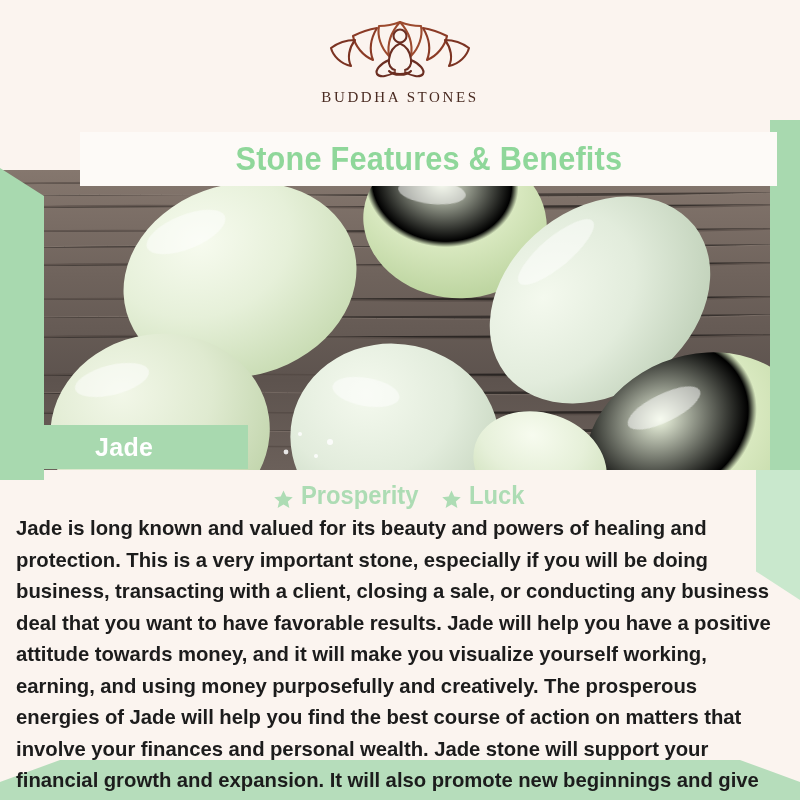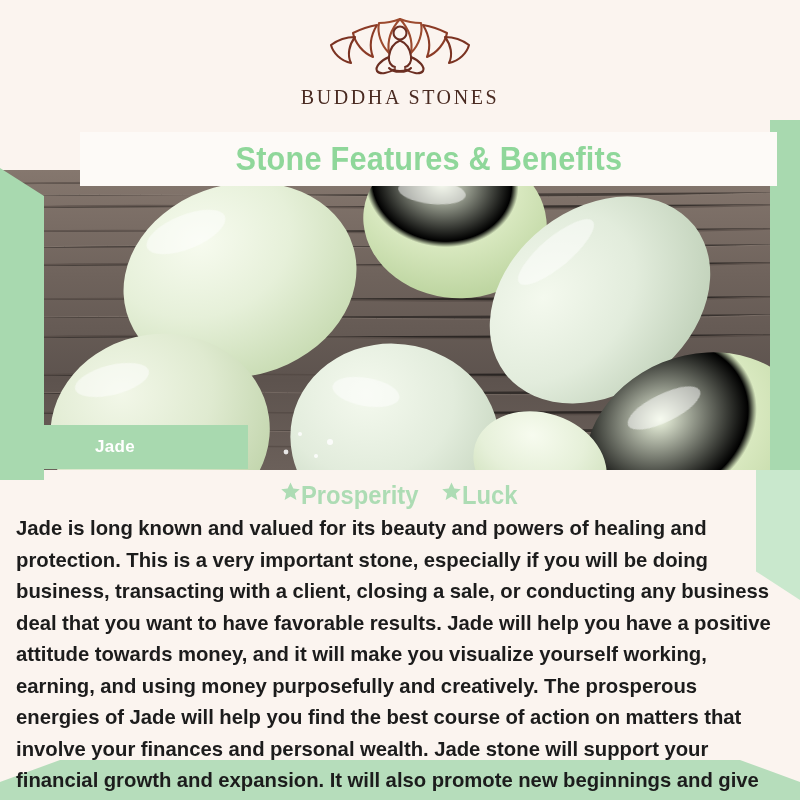--- a/index.html
+++ b/index.html
@@ -20,21 +20,21 @@
   .header {
     position:absolute; left:0; top:0; width:800px; height:120px;
     background:#fbf4ef;
     display:flex; flex-direction:column;
     align-items:center; justify-content:center;
   }
   .logo-mark { width:150px; height:70px; display:block; }
   .brand-name {
     margin-top:5px;
     font-family:"Liberation Serif", serif;
-    font-size:20px; letter-spacing:2.6px; font-weight:400;
+    font-size:15px; letter-spacing:2.6px; font-weight:400;
     color:#4a2b22;
   }
 
   
   .title-band {
     position:absolute; left:80px; top:132px; width:697px; height:54px;
     background:#fdfaf7;
     display:flex; align-items:center; justify-content:center;
     z-index:6;
   }
@@ -81,32 +81,32 @@
   }
 
   
   .stone-label {
     position:absolute; left:0; top:425px; width:248px; height:44px;
     background:#a8d9af; z-index:7;
     display:flex; align-items:center;
   }
   .stone-label-text {
     margin-left:95px;
-    color:#ffffff; font-weight:700; font-size:17px;
+    color:#ffffff; font-weight:700; font-size:25px;
     letter-spacing:.3px;
     font-family:"Liberation Sans", sans-serif;
   }
 
   
   .benefits {
     position:absolute; left:0; top:478px; width:800px; height:34px;
     display:flex; align-items:center; justify-content:center;
     gap:16px; z-index:6;
   }
-  .benefit { display:flex; align-items:flex-start; }
+  .benefit { display:flex; align-items:flex-end; gap:7px; }
   .star-icon { width:21px; height:21px; display:block; }
   .benefit-label {
     font-family:"Liberation Sans Narrow","Liberation Sans", sans-serif;
     font-weight:700; font-size:25px; color:#addcb4;
     transform:scaleX(.95); transform-origin:left center;
     white-space:nowrap;
   }
 
   
   .body-copy {

